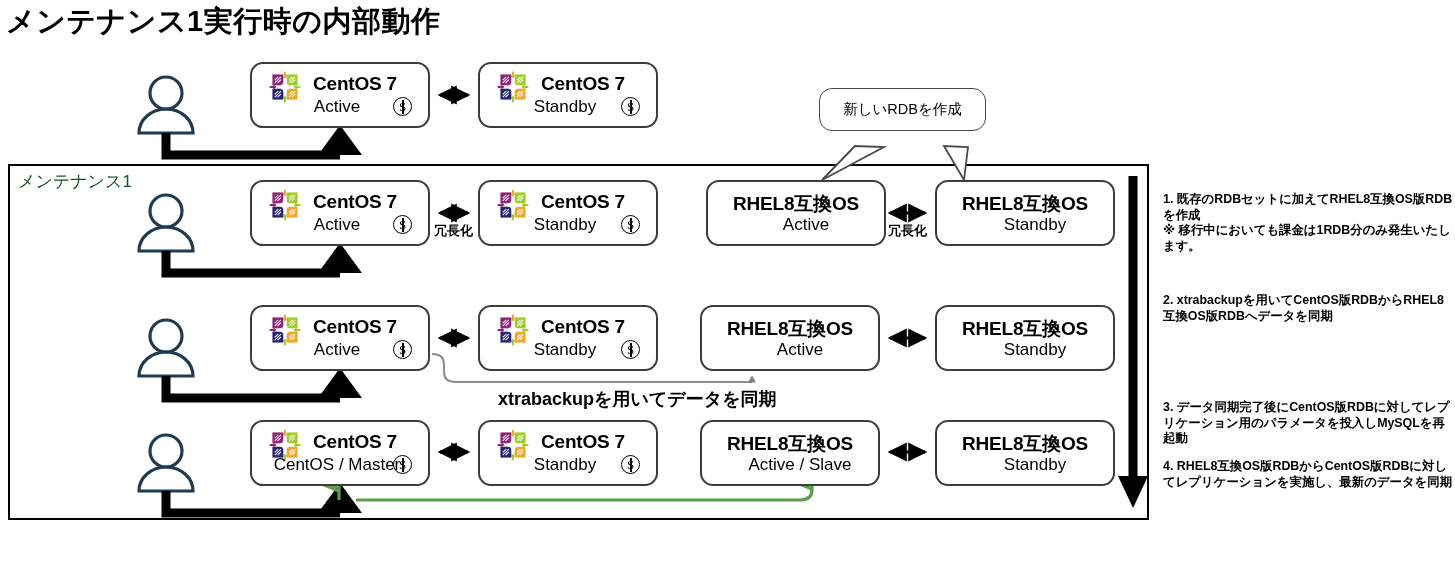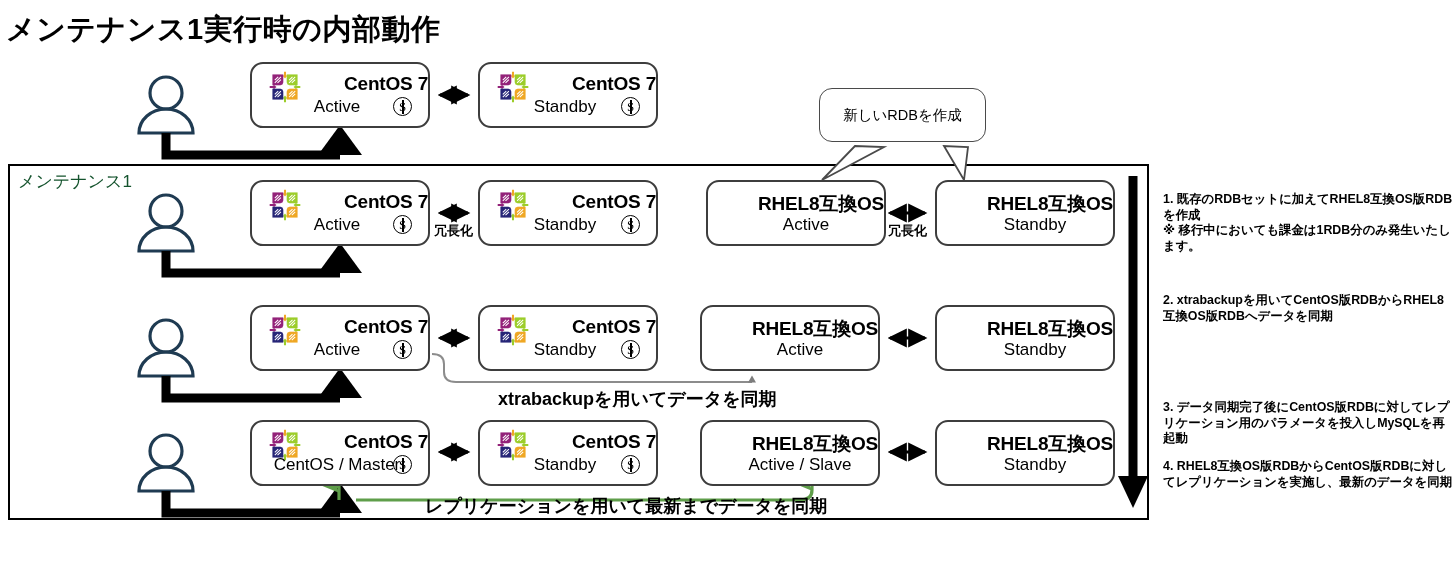--- a/index.html
+++ b/index.html
@@ -7,37 +7,37 @@
     width:1455px;height:573px;position:relative;overflow:hidden;
     font-family:"Liberation Sans","DejaVu Sans",sans-serif;
     color:#000;
   }
   #stage{position:absolute;left:0;top:0;width:1455px;height:573px;}
   .abs{position:absolute;}
 
   
   #page-title{
     left:6px;top:2px;font-size:29px;font-weight:bold;letter-spacing:.5px;
-    color:#000;white-space:nowrap;margin-top:8px;
+    color:#000;white-space:nowrap;
   }
 
   
   #maint-frame{
     left:8px;top:164px;width:1141px;height:356px;
     border:2.5px solid #000;box-sizing:border-box;background:transparent;
   }
   #maint-label{left:18px;top:170px;font-size:17px;color:#14532d;white-space:nowrap;}
 
   
   .node{
     box-sizing:border-box;border:2px solid #3d3d3d;border-radius:13px;
     background:#fff;
   }
   .node .title{
-    position:absolute;left:0;right:0;top:9px;text-align:right;
+    position:absolute;left:0;right:0;top:9px;text-align:center;
     font-size:19px;font-weight:bold;letter-spacing:-.2px;white-space:nowrap;
   }
   .node.centos .title{padding-left:30px;font-size:19px;}
   .node .role{
     position:absolute;left:0;right:0;bottom:9px;text-align:center;
     font-size:17px;font-weight:normal;white-space:nowrap;padding-left:20px;
   }
   .node.billed .role{padding-right:26px;}
 
   
@@ -63,21 +63,21 @@
   
   .pair-label{
     font-size:13px;font-weight:bold;white-space:nowrap;
   }
 
   
   .flow-label{font-size:18px;font-weight:bold;white-space:nowrap;}
 
   
   #callout{
-    left:819px;top:88px;width:167px;height:54px;
+    left:819px;top:88px;width:167px;height:43px;
     border:1.8px solid #4a4a4a;border-radius:13px;background:#fff;
     box-sizing:border-box;
   }
   #callout .txt{
     position:absolute;left:0;right:0;top:0;bottom:0;
     display:flex;align-items:center;justify-content:center;
     font-size:14.5px;white-space:nowrap;
   }
 
   
@@ -193,21 +193,20 @@
   </svg>
 
   <div class="abs" id="callout">
     <div class="txt">新しいRDBを作成</div>
   </div>
 
   <div class="abs pair-label" style="left:434px;top:222px;width:40px;">冗長化</div>
   <div class="abs pair-label" style="left:888px;top:222px;width:40px;">冗長化</div>
 
   <div class="abs flow-label" style="left:498px;top:387px;">xtrabackupを用いてデータを同期</div>
-  <div class="abs flow-label" style="left:425px;top:494px;">レプリケーションを用いて最新までデータを同期</div>
 
   <div class="abs node centos billed" style="left:250px;top:62px;width:180px;height:66px;">
     <svg class="centos-logo" viewBox="0 0 100 100">
       <g>
         <path d="M47,5 L53,5 L53,16 L57,16 L50,25 L43,16 L47,16 z" fill="#efa724"></path>
         <path d="M95,47 L95,53 L84,53 L84,57 L75,50 L84,43 L84,47 z" fill="#9ccd2a"></path>
         <path d="M53,95 L47,95 L47,84 L43,84 L50,75 L57,84 L53,84 z" fill="#9ccd2a"></path>
         <path d="M5,53 L5,47 L16,47 L16,43 L25,50 L16,57 L16,53 z" fill="#932279"></path>
         <rect x="13" y="13" width="32" height="32" fill="#932279"></rect>
         <rect x="55" y="13" width="32" height="32" fill="#9ccd2a"></rect>

